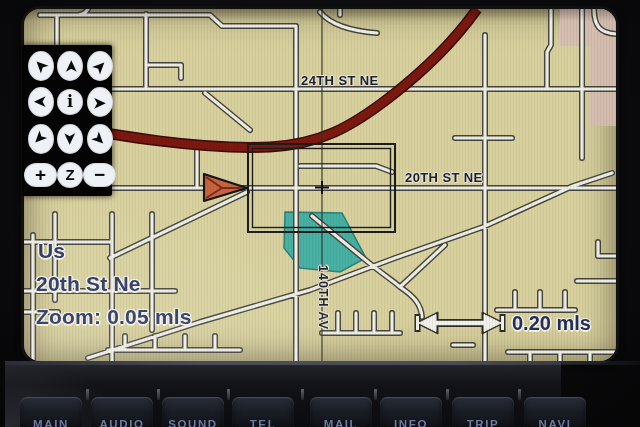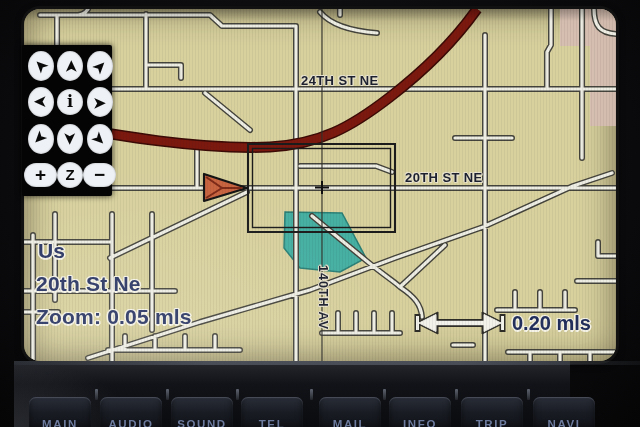--- a/index.html
+++ b/index.html
@@ -55,21 +55,21 @@
   }
   .pad-btn.wide{width:33px;height:24px;border-radius:12px;font-size:19px;line-height:1;}
   .pad-btn.circle{width:26px;height:26px;font-size:15px;}
   .pad-btn .g{font-size:15px;display:block;line-height:1;}
   .pad-btn .info-g{font-family:"DejaVu Serif", serif;font-size:16px;}
   .r-ul .g{transform:rotate(-135deg);} .r-u .g{transform:rotate(-90deg);} .r-ur .g{transform:rotate(-45deg);}
   .r-l  .g{transform:rotate(180deg);}  .r-r .g{transform:rotate(0deg);}
   .r-dl .g{transform:rotate(135deg);}  .r-d .g{transform:rotate(90deg);}  .r-dr .g{transform:rotate(45deg);}
   
   .dash{
-    position:absolute;left:14px;top:361px;width:556px;height:66px;
+    position:absolute;left:5px;top:361px;width:556px;height:66px;
     background:linear-gradient(180deg,#26282e 0%, #121318 35%, #0a0b0e 100%);
     text-align:center;
   }
   .dash::before{content:"";position:absolute;left:0;top:0;width:640px;height:4px;
     background:linear-gradient(90deg, rgba(150,160,175,.05), rgba(170,180,195,.28) 30%, rgba(170,180,195,.28) 70%, rgba(150,160,175,.05));}
   .dash .sheen{position:absolute;left:0;top:0;width:120px;height:66px;pointer-events:none;
     background:radial-gradient(ellipse at 0% 100%, rgba(140,148,160,.22), transparent 70%);}
   .tick{position:absolute;top:28px;width:3px;height:11px;
     background:linear-gradient(180deg,#7d8593,#2a2d33);border-radius:1px;opacity:.7;}
   .hardbtn{

